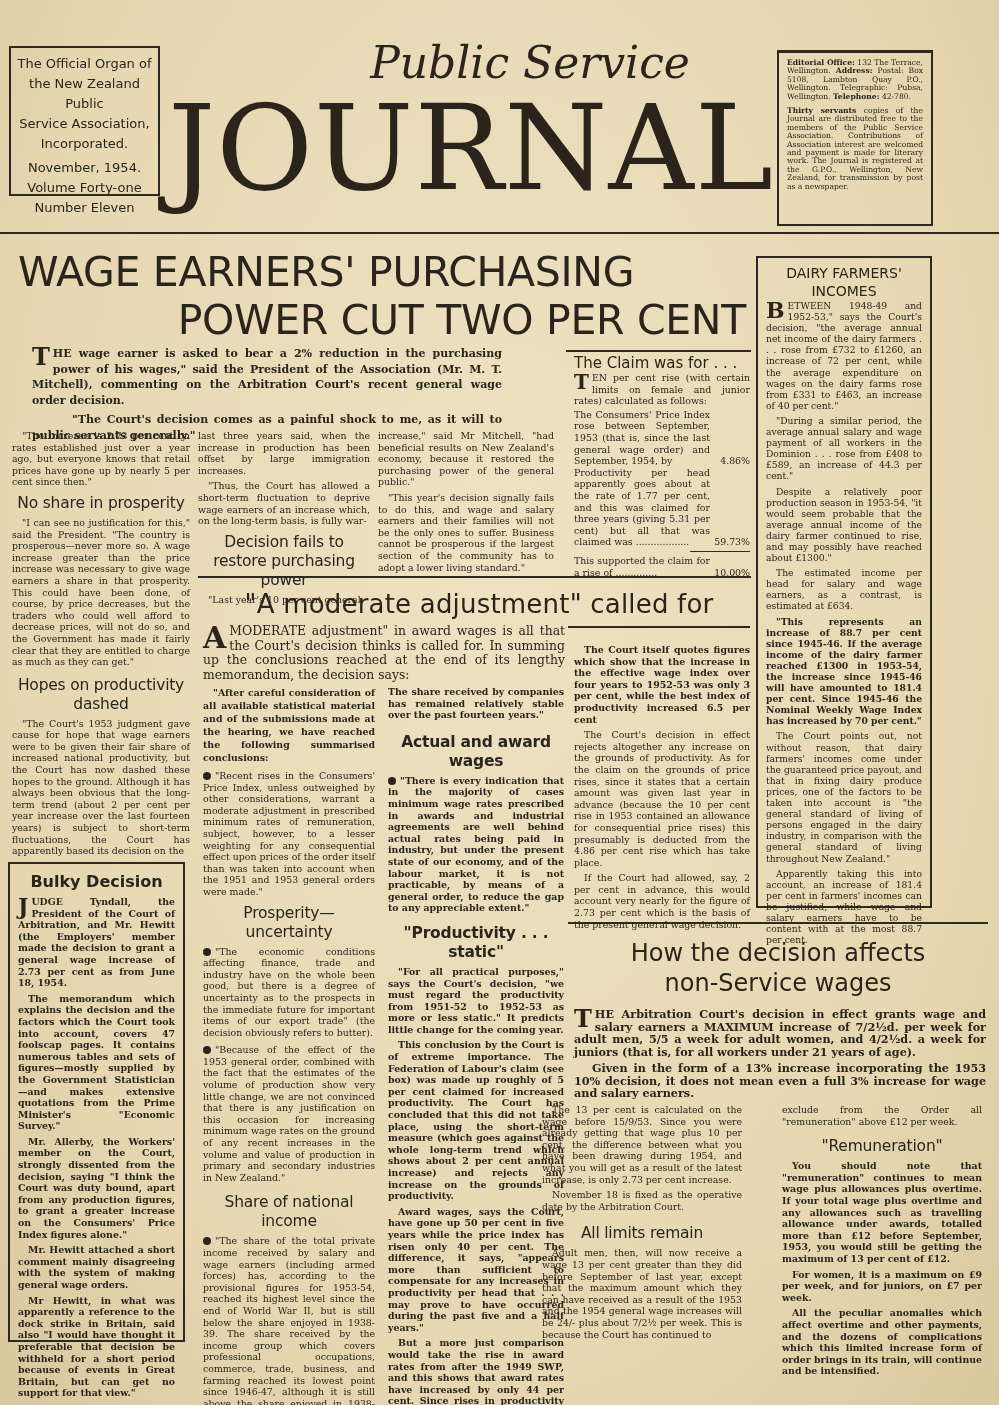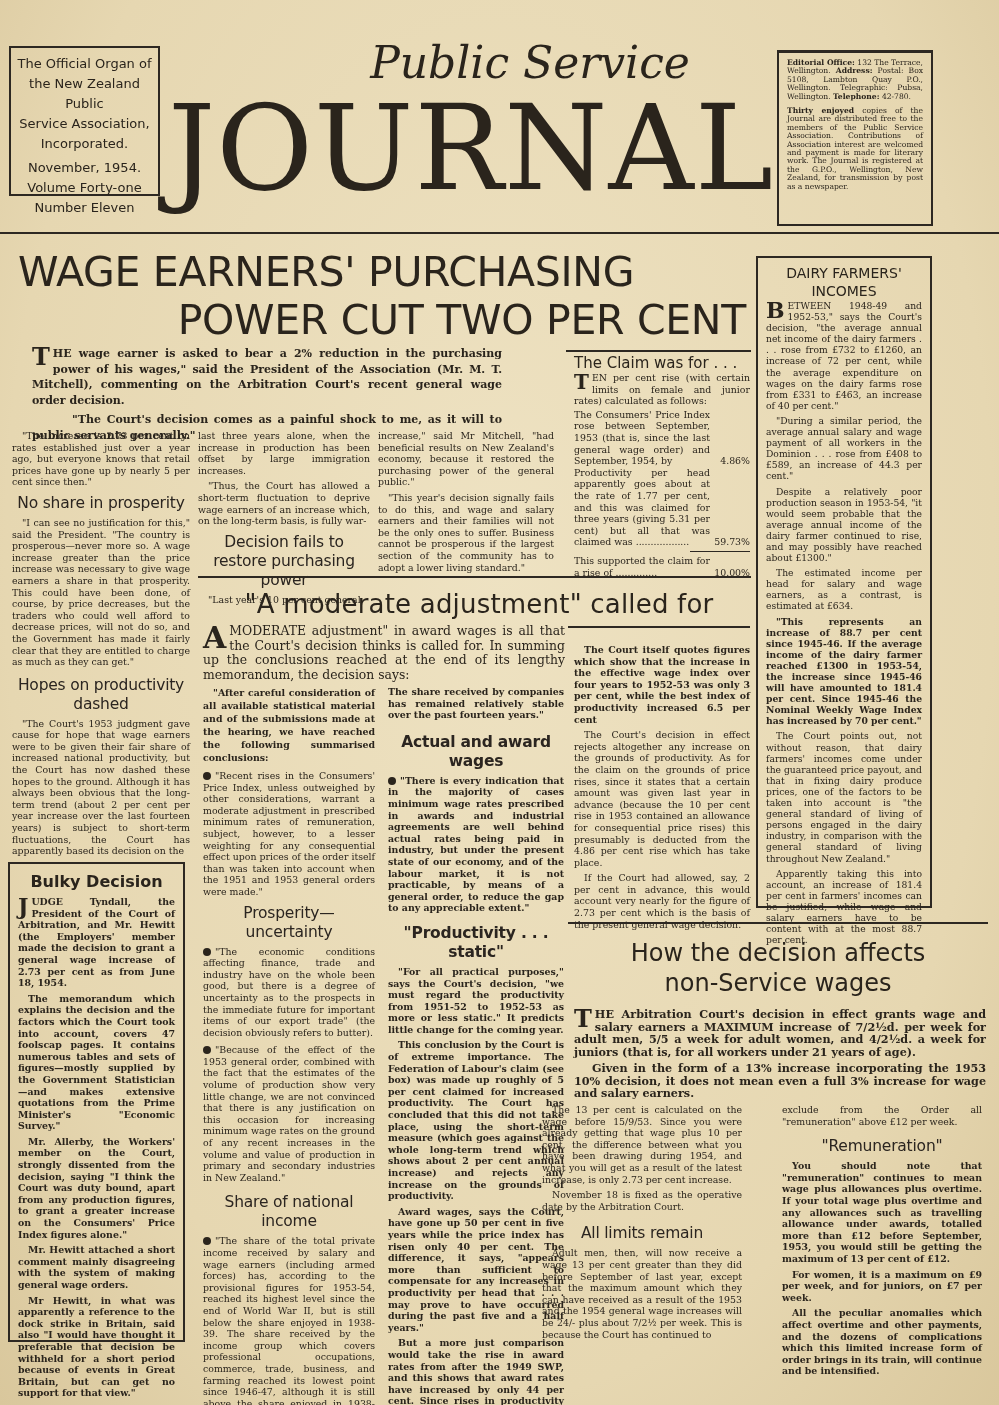--- a/index.html
+++ b/index.html
@@ -58,21 +58,21 @@
   <div class="abs info-right">
     <p>
       <b>Editorial Office:</b>
       <span>132 The Terrace, Wellington.</span>
       <b>Address:</b>
       <span>Postal: Box 5108, Lambton Quay P.O., Wellington. Telegraphic: Pubsa, Wellington.</span>
       <b>Telephone:</b>
       <span>42-780.</span>
     </p>
     <p>
-      <b>Thirty enjoyed</b>
+      <b>Thirty servants</b>
       <span>copies of the Journal are distributed free to the members of the Public Service Association. Contributions of Association interest are welcomed and payment is made for literary work. The Journal is registered at the G.P.O., Wellington, New Zealand, for transmission by post as a newspaper.</span>
     </p>
   </div>
 
   <div class="rule" style="left:0;top:232px;width:999px;height:2px;"></div>
 
   <div class="abs headline">
     <span class="l1">WAGE EARNERS' PURCHASING</span>
     <span class="l2">POWER CUT TWO PER CENT</span>
   </div>
@@ -84,21 +84,21 @@
 
   <div class="abs body" style="left:12px;top:430px;width:178px;">
     <p>"The increase is 2.73 per cent on rates established just over a year ago, but everyone knows that retail prices have gone up by nearly 5 per cent since then."</p>
     <div class="hd">No share in prosperity</div>
     <p>"I can see no justification for this," said the President. "The country is prosperous—never more so. A wage increase greater than the price increase was necessary to give wage earners a share in that prosperity. This could have been done, of course, by price decreases, but the traders who could well afford to decrease prices, will not do so, and the Government has made it fairly clear that they are entitled to charge as much as they can get."</p>
     <div class="hd" style="margin-top:8px;">Hopes on productivity dashed</div>
     <p>"The Court's 1953 judgment gave cause for hope that wage earners were to be given their fair share of increased national productivity, but the Court has now dashed these hopes to the ground. Although it has always been obvious that the long-term trend (about 2 per cent per year increase over the last fourteen years) is subject to short-term fluctuations, the Court has apparently based its decision on the</p>
   </div>
 
   <div class="abs body" style="left:198px;top:430px;width:172px;">
-    <p style="text-indent:0">last three years alone, when the increase in production has been offset by large immigration increases.</p>
+    <p style="text-indent:0">last three years said, when the increase in production has been offset by large immigration increases.</p>
     <p>"Thus, the Court has allowed a short-term fluctuation to deprive wage earners of an increase which, on the long-term basis, is fully war-</p>
     <div class="hd">Decision fails to restore purchasing power</div>
     <p>"Last year's 10 per cent general</p>
   </div>
 
   <div class="abs body" style="left:378px;top:430px;width:176px;">
     <p style="text-indent:0">increase," said Mr Mitchell, "had beneficial results on New Zealand's economy, because it restored the purchasing power of the general public."</p>
     <p>"This year's decision signally fails to do this, and wage and salary earners and their families will not be the only ones to suffer. Business cannot be prosperous if the largest section of the community has to adopt a lower living standard."</p>
   </div>
 

